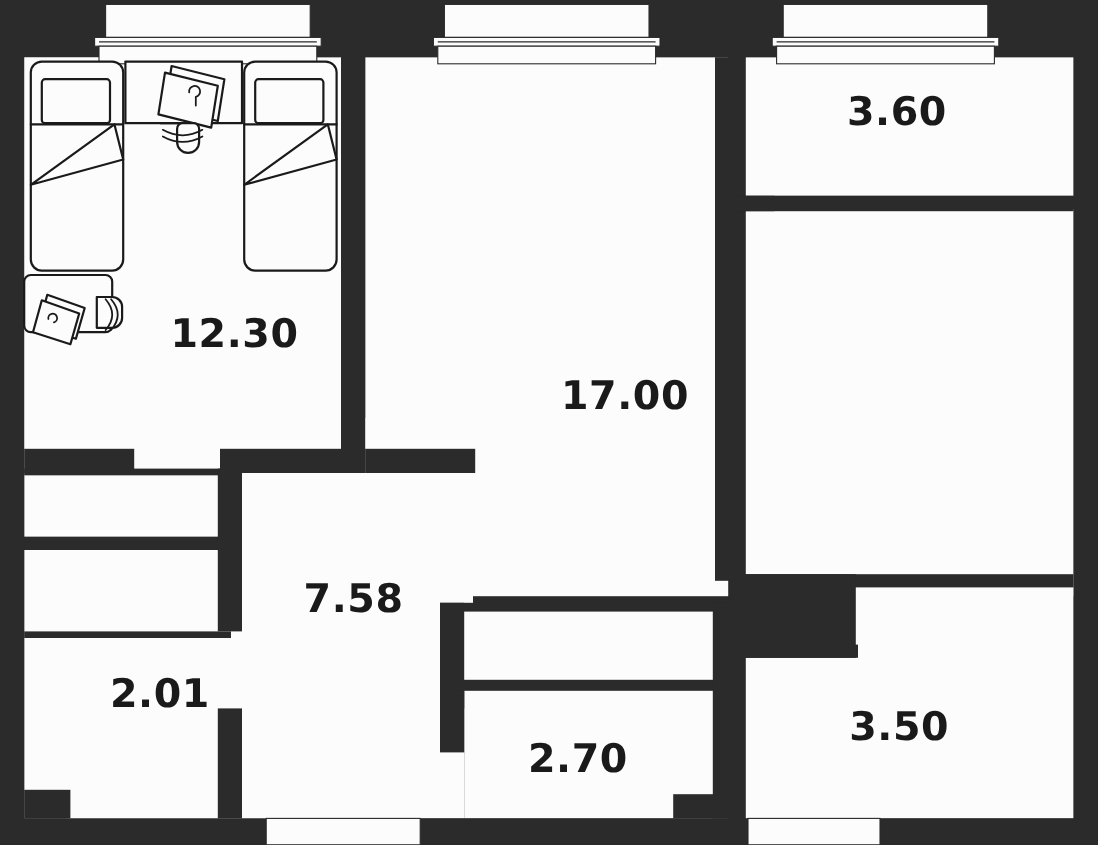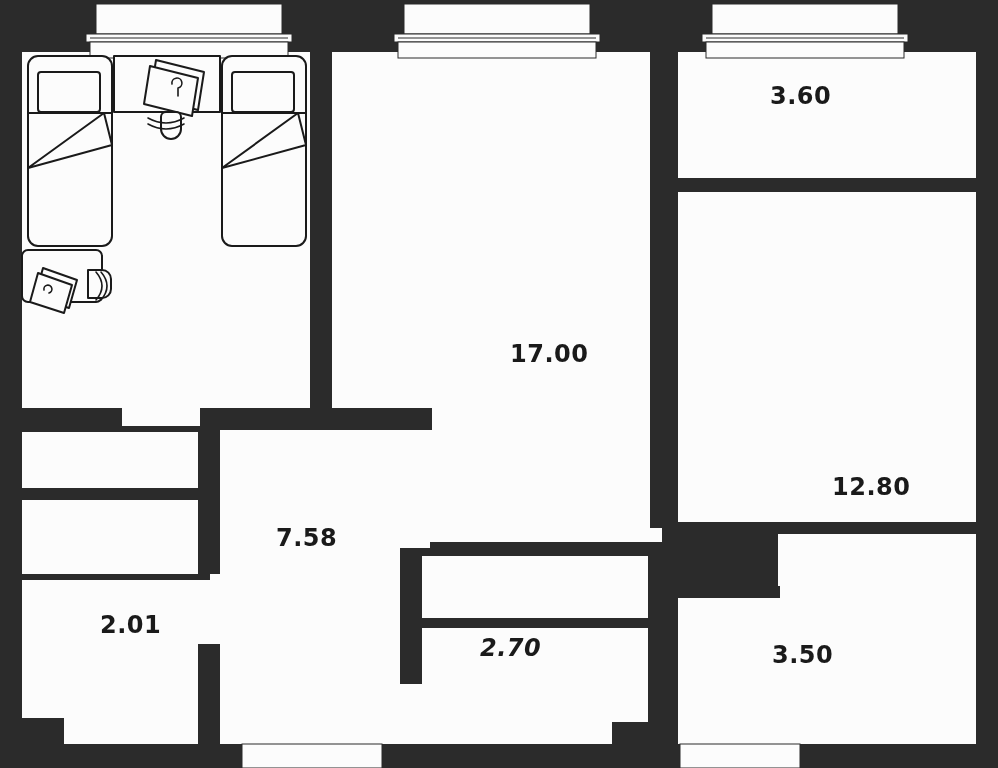--- a/index.html
+++ b/index.html
@@ -4,21 +4,21 @@
 <style>
   html,body{margin:0;padding:0;background:#2b2b2b;}
   body{width:998px;height:768px;overflow:hidden;
        font-family:"DejaVu Sans","Liberation Sans",sans-serif;}
   #plan{position:relative;width:998px;height:768px;background:#2b2b2b;}
   .room{position:absolute;background:#fcfcfc;}
   .wall{position:absolute;background:#2b2b2b;}
   .lbl{position:absolute;color:#1a1a1a;font-weight:bold;
        font-family:"DejaVu Sans","Liberation Sans",sans-serif;
        letter-spacing:.5px;white-space:nowrap;}
-  .area{font-size:24px;}
+  .area{font-size:36px;}
   svg{position:absolute;left:0;top:0;width:998px;height:768px;
       pointer-events:none;overflow:visible;}
   .st{fill:none;stroke:#1a1a1a;stroke-width:2;stroke-linejoin:round;stroke-linecap:round;}
   .stf{fill:#fcfcfc;stroke:#1a1a1a;stroke-width:2;stroke-linejoin:round;stroke-linecap:round;}
   .thin{stroke-width:1.6;}
   .door{fill:none;stroke:#1a1a1a;stroke-width:2.2;}
   .win-o{fill:#fcfcfc;stroke:#2b2b2b;stroke-width:1;}
   .tile{fill:none;stroke:#1a1a1a;stroke-width:1.8;}
 </style>
 </head>
@@ -379,21 +379,21 @@
       <path class="st" d="M917 728 v14 M933 728 v14 M921 733 v11 M929 733 v11">
     </path></path></circle></rect></g>
     <g>
       <path class="door" d="M680 534 A96 96 0 0 1 776 628">
       <line class="door" x1="680" y1="534" x2="680" y2="530">
     </line></path></g>
 
   
 
   
+  <div class="lbl area" style="left:155px; top:283px;">12.30</div>
   <div class="lbl area" style="left:510px; top:340px;">17.00</div>
   <div class="lbl area" style="left:770px; top:82px;">3.60</div>
-  <div class="lbl area" style="left:832px; top:473px;">12.80</div>
   <div class="lbl area" style="left:276px; top:524px;">7.58</div>
   <div class="lbl area" style="left:100px; top:611px;">2.01</div>
-  <div class="lbl area" style="left:480px; top:634px;font-style:italic;">2.70</div>
+  <div class="lbl area" style="left:480px; top:670px;">2.70</div>
   <div class="lbl area" style="left:772px; top:641px;">3.50</div>
 
 </div>
 
 </body></html>

